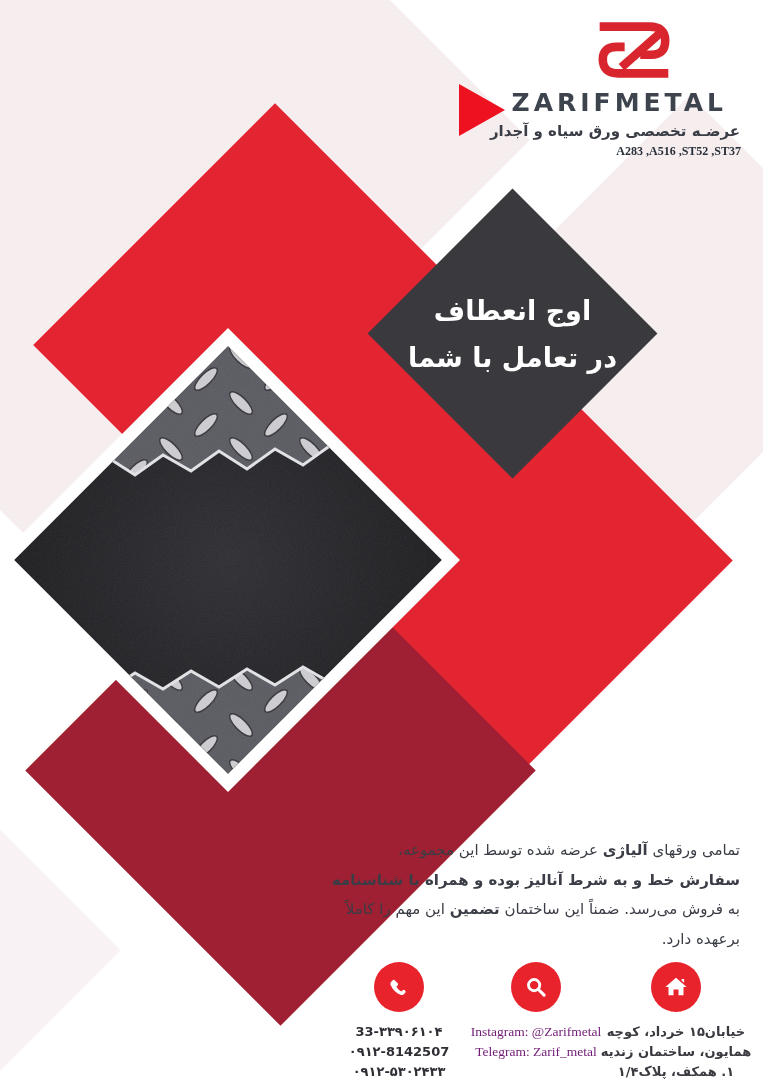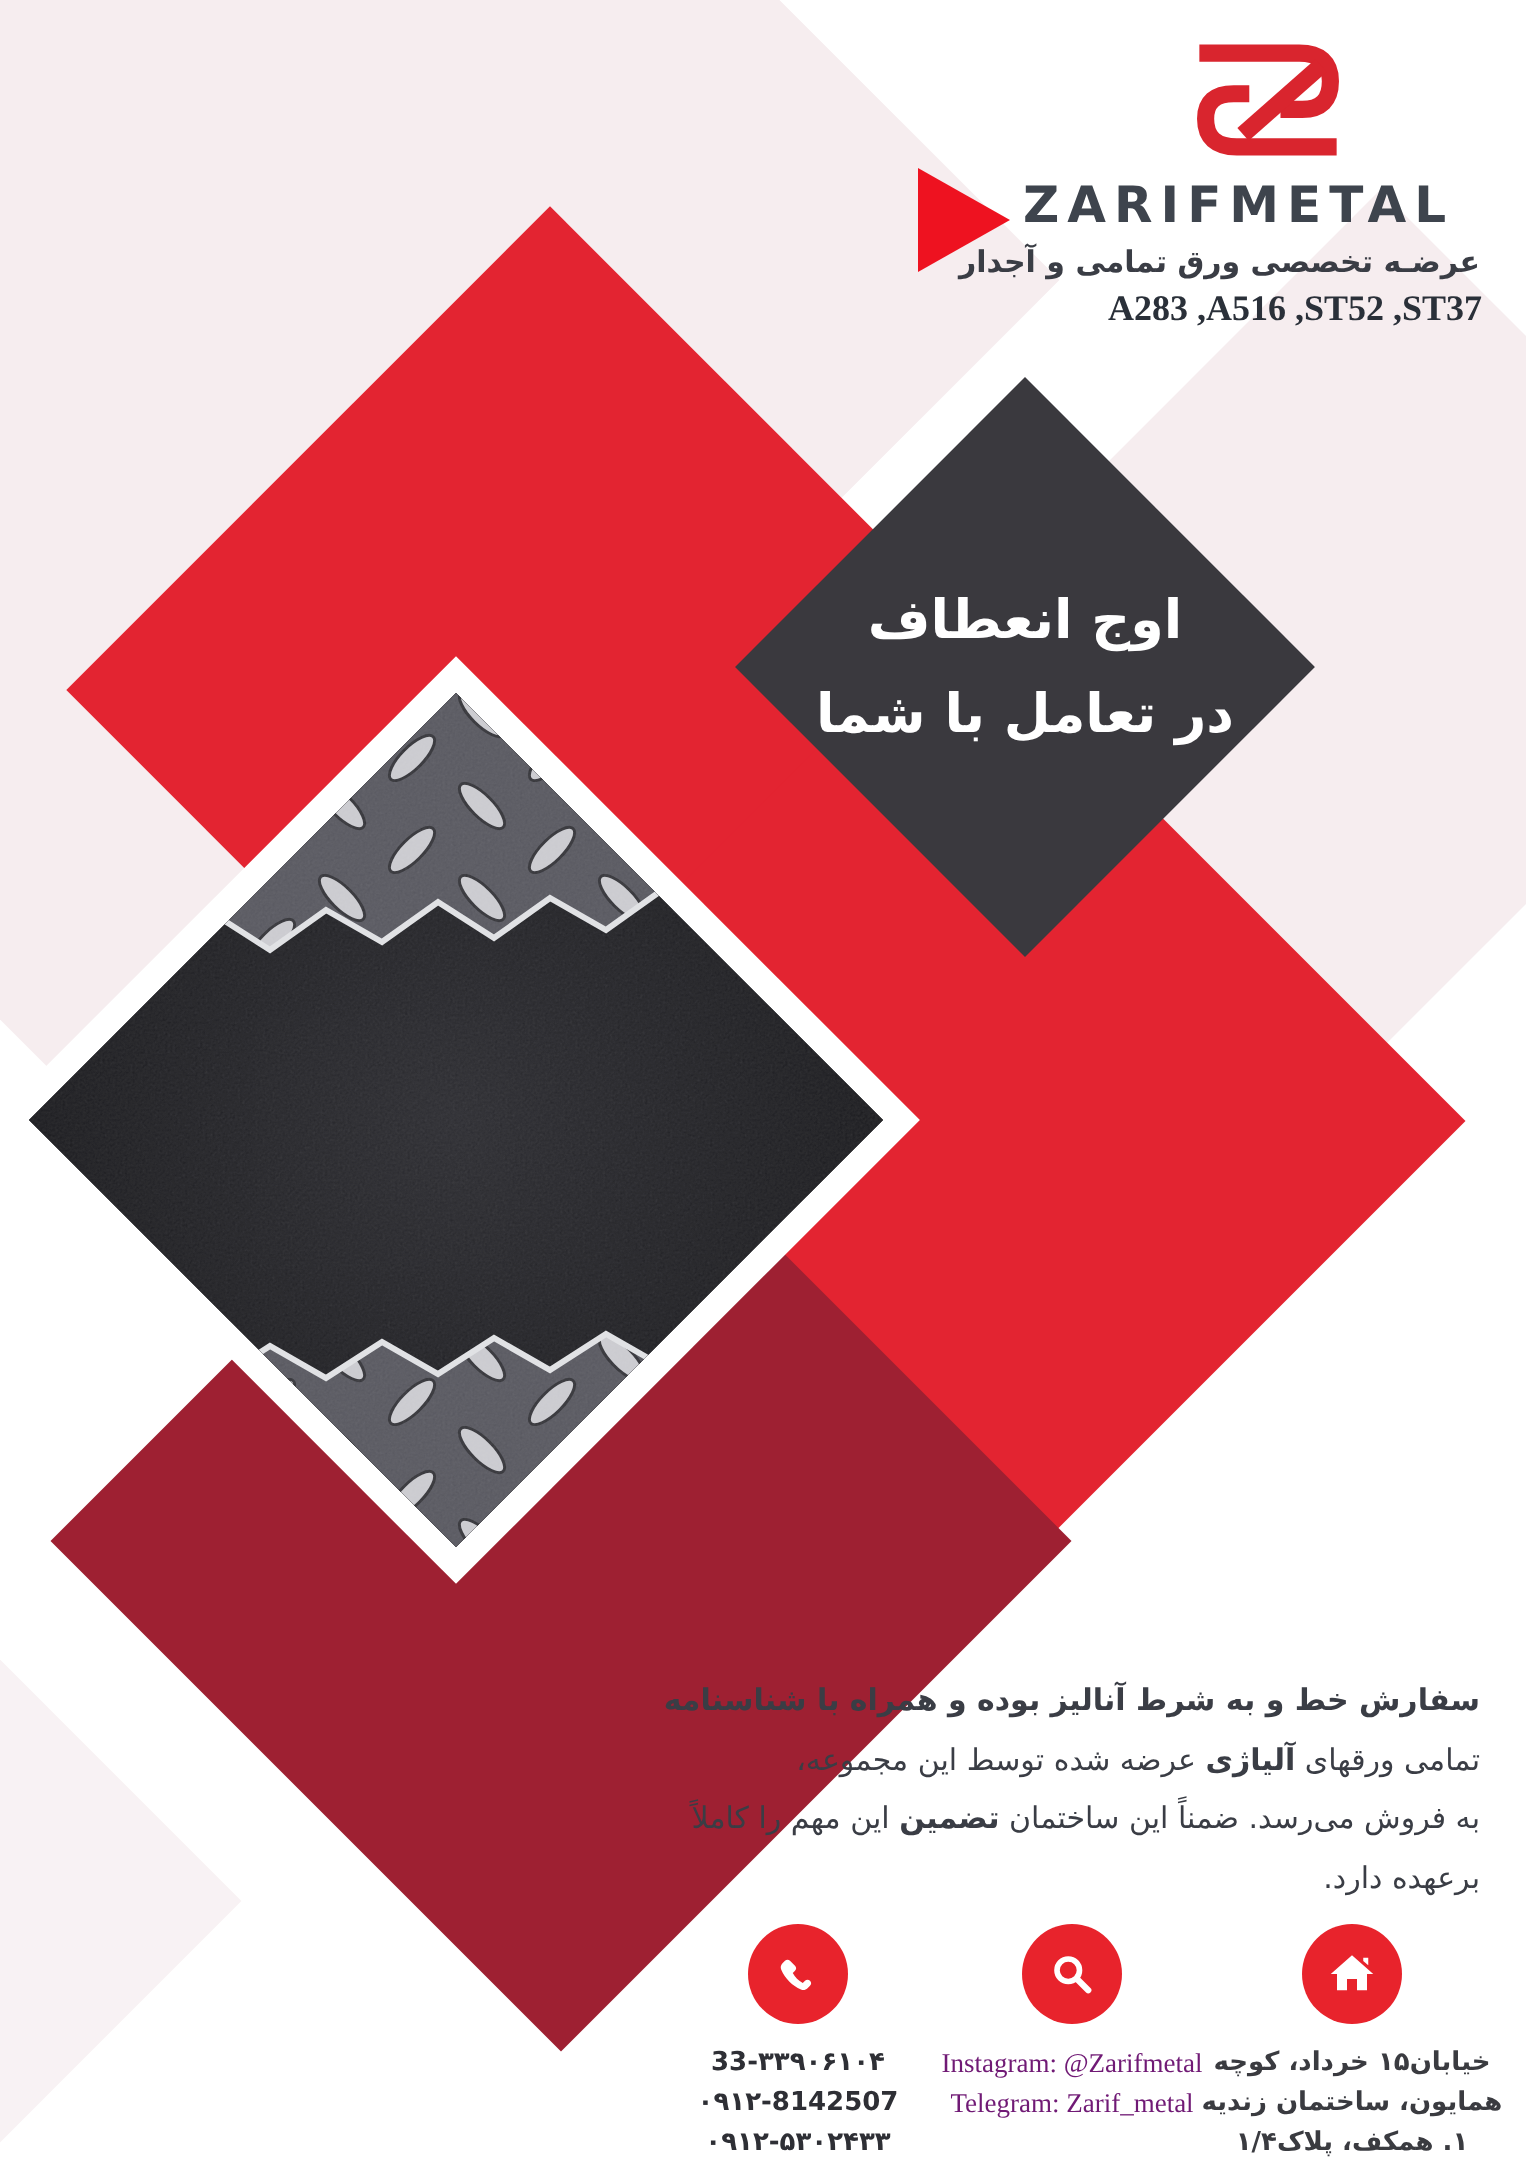--- a/index.html
+++ b/index.html
@@ -22,21 +22,21 @@
   .banner{position:absolute;left:0;top:665px;width:763px;height:153px;background:var(--dark);
           clip-path:polygon(380px 0px,763px 0px,763px 153px,237px 153px);}
   .banner-text{position:absolute;right:0;top:11px;width:350px;text-align:center;color:#fff;
                font-weight:bold;font-size:37px;line-height:58px;}
   .logo{position:absolute;left:595px;top:15px;}
   .play{position:absolute;left:459px;top:84px;width:0;height:0;
         border-left:46px solid var(--triRed);border-top:26px solid transparent;border-bottom:26px solid transparent;}
   .brand-name{position:absolute;right:36px;top:88px;font-size:25px;font-weight:bold;
               letter-spacing:4px;color:var(--brandInk);}
   .brand-tagline{position:absolute;right:23px;top:122px;font-size:15px;font-weight:bold;color:var(--textInk);}
-  .brand-grades{position:absolute;right:22px;top:144px;font-size:18px;font-weight:bold;
+  .brand-grades{position:absolute;right:22px;top:144px;font-size:12px;font-weight:bold;
                 font-family:"Liberation Serif","DejaVu Serif",serif;color:#2a3039;margin-left:32px;}
   .para{position:absolute;right:23px;top:836px;margin:0;text-align:right;color:var(--textInk);
         font-size:15px;line-height:29.5px;}
   .pline{display:block;white-space:nowrap;}
   .pline b, .para b{font-weight:bold;}
   .contact{position:absolute;text-align:center;}
   .col-phone{left:319px;top:962px;width:160px;}
   .col-social{left:446px;top:962px;width:180px;}
   .col-address{left:591px;top:962px;width:170px;}
   .circle{width:50px;height:50px;border-radius:50%;background:var(--circleRed);margin:0 auto 10px auto;
@@ -99,26 +99,26 @@
 
   <svg class="logo" width="78" height="70" viewBox="0 0 100 88">
     <g fill="none" stroke="#d9252e" stroke-width="11">
       <path d="M 6 14 H 70 Q 90 14 90 32 Q 90 50 72 50 H 58"></path>
       <path d="M 94 74 H 30 Q 10 74 10 56 Q 10 40 28 40 H 38"></path>
       <path d="M 84 22 L 34 66"></path>
     </g>
   </svg>
   <div class="play"></div>
   <div class="brand-name">ZARIFMETAL</div>
-  <div class="brand-tagline" dir="rtl">عرضـه تخصصی ورق تمامی و آجدار</div>
+  <div class="brand-tagline" dir="rtl">عرضـه تخصصی ورق سیاه و آجدار</div>
   <div class="brand-grades">A283 ,A516 ,ST52 ,ST37</div>
 
   <p class="para" dir="rtl">
+    <span class="pline"><span>تمامی ورقهای </span><b>آلیاژی</b><span> عرضه شده توسط این مجموعه،</span></span>
     <span class="pline"><b>سفارش خط و به شرط آنالیز بوده و همراه با شناسنامه</b></span>
-    <span class="pline"><span>تمامی ورقهای </span><b>آلیاژی</b><span> عرضه شده توسط این مجموعه،</span></span>
     <span class="pline"><span>به فروش می‌رسد. ضمناً این ساختمان </span><b>تضمین</b><span> این مهم را کاملاً</span></span>
     <span class="pline"><span>برعهده دارد.</span></span>
   </p>
 
   <div class="contact col-phone">
     <div class="circle">
       <svg width="30" height="30" viewBox="0 0 48 48">
         <path fill="#fff" d="M33.6 29.4c-1.2-1.2-2.8-1.2-4 0l-1.8 1.8c-3.4-1.8-6.2-4.6-8-8l1.8-1.8c1.2-1.2 1.2-2.8 0-4l-4-4c-1.2-1.2-2.8-1.2-4 0l-2 2c-1.4 1.4-1.8 3.4-1 5.2 3 7 8.8 12.8 15.8 15.8 1.8.8 3.8.4 5.2-1l2-2c1.2-1.2 1.2-2.8 0-4l-4-4z"></path>
       </svg>
     </div>

